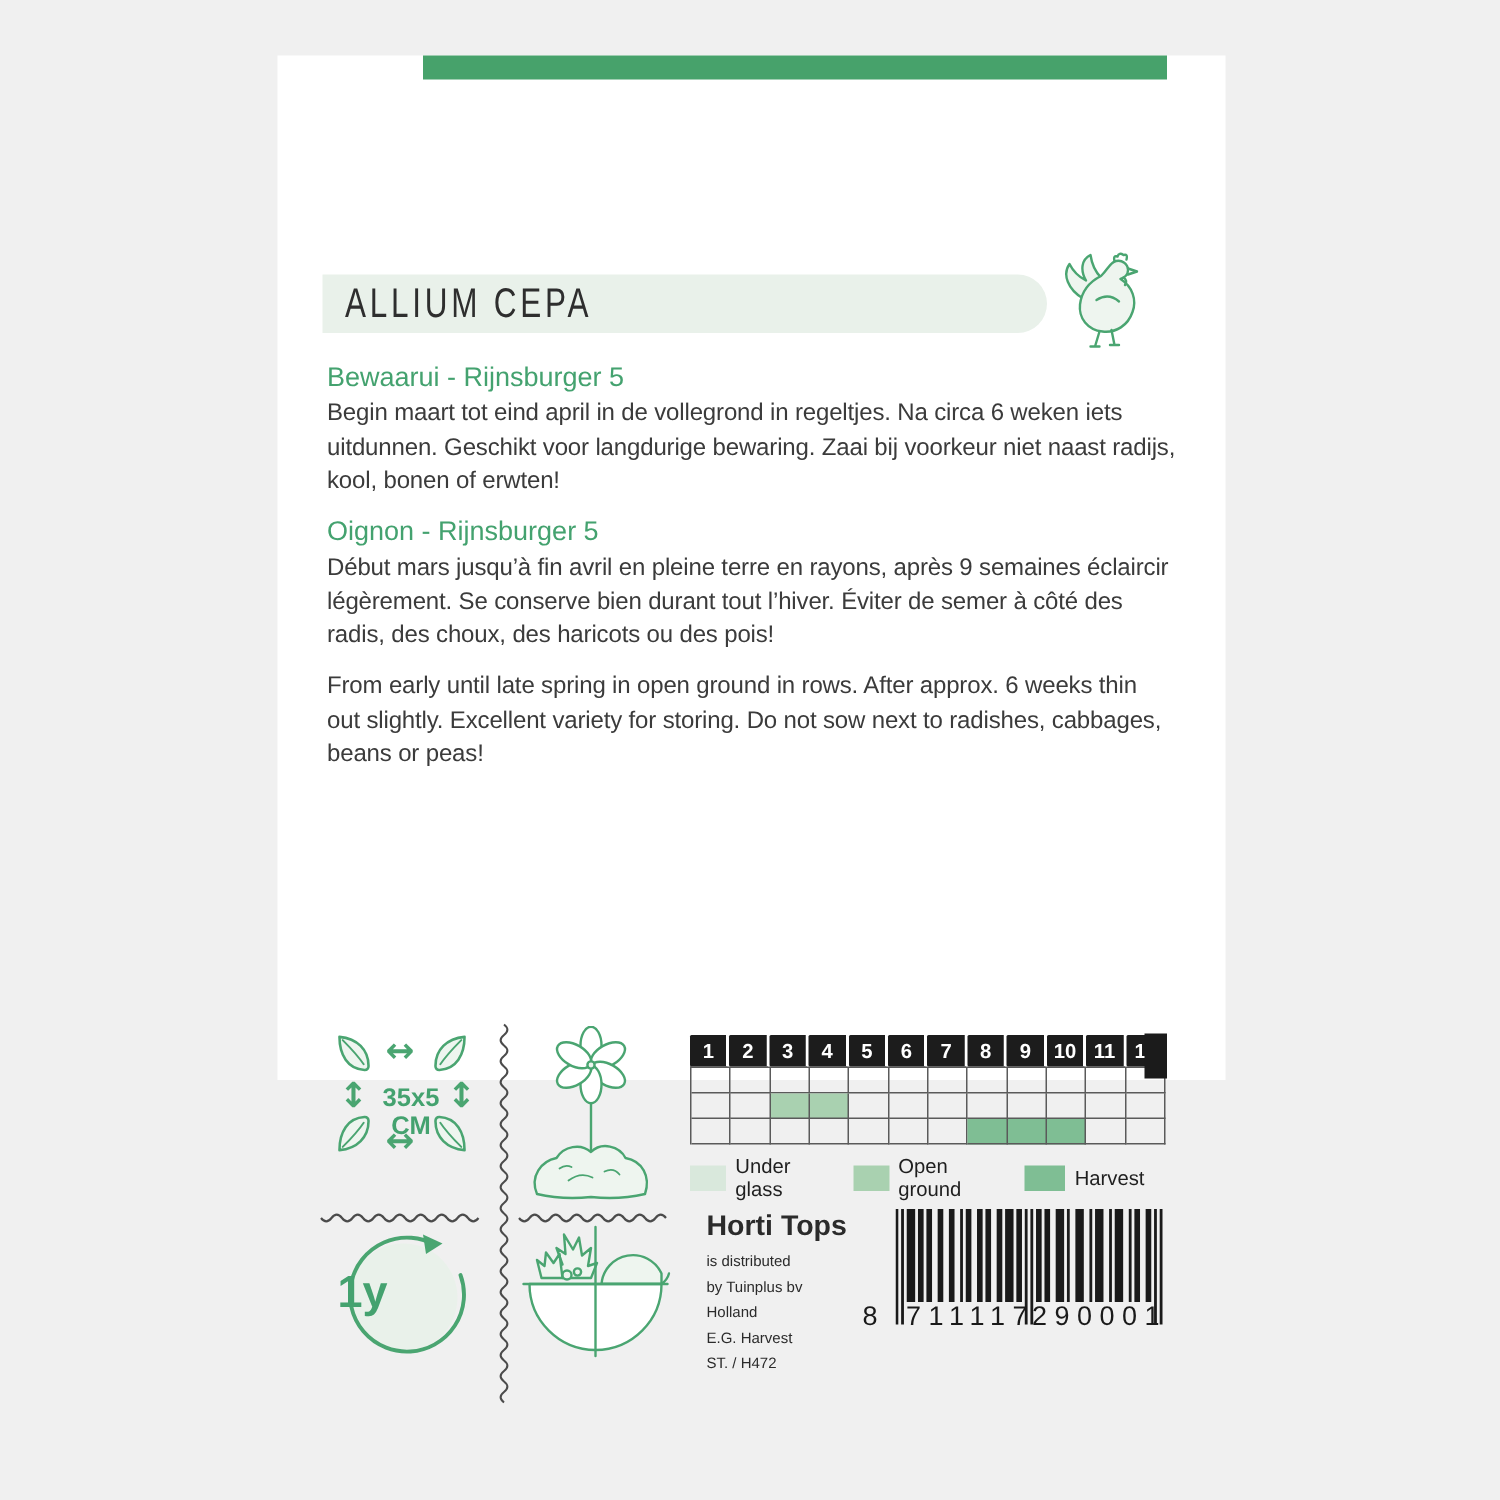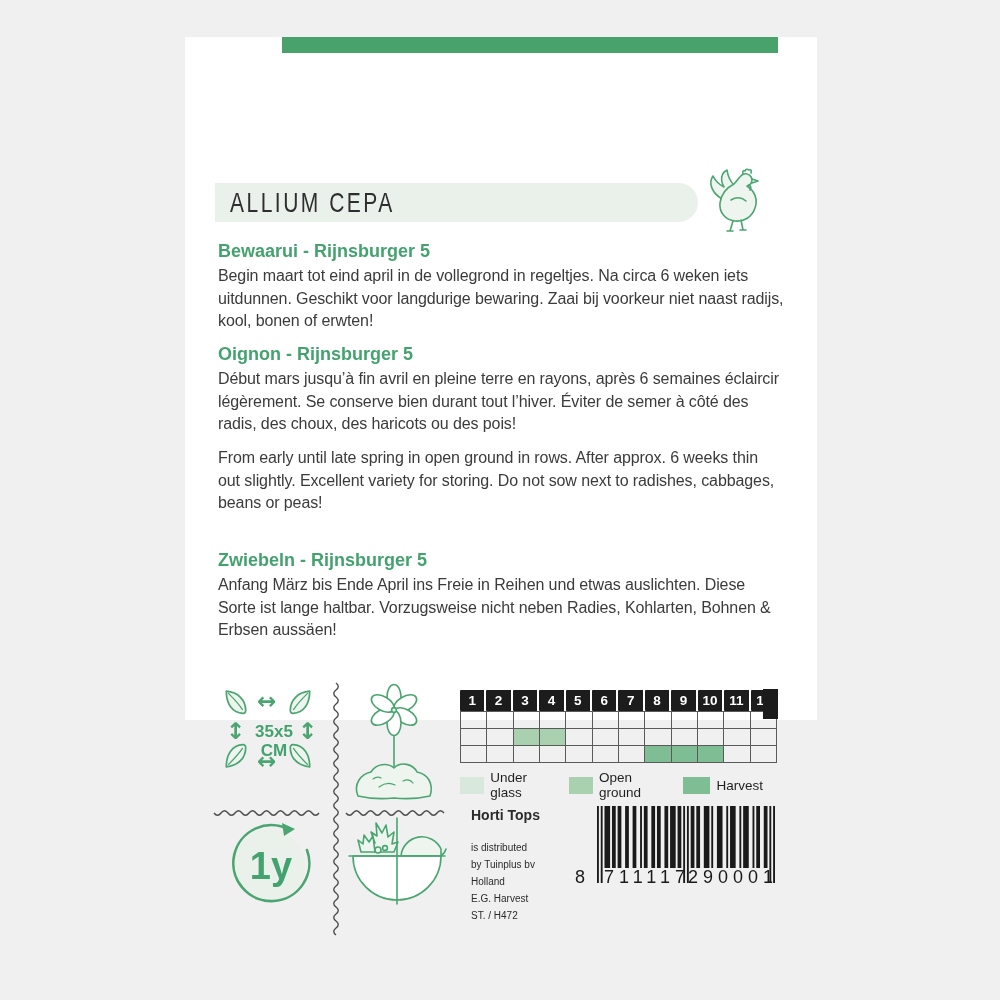--- a/index.html
+++ b/index.html
@@ -6,44 +6,44 @@
   body{font-family:"Liberation Sans",sans-serif;}
   .stage{position:relative;width:1000px;height:1000px;background:#f0f0f0;overflow:hidden}
   .page{position:absolute;left:185px;top:37px;width:632px;height:683px;background:#ffffff}
   .topbar{position:absolute;left:97px;top:0;width:496px;height:16px;background:#47a26b}
   .band{position:absolute;left:30px;top:146px;width:483px;height:39px;background:#e9f1ea;border-radius:0 22px 22px 0}
   .band-title{display:inline-block;font-size:21px;font-weight:500;letter-spacing:2.5px;color:#2e2e2e;
     line-height:39px;padding-left:15px;transform:scaleY(1.32);transform-origin:left center;white-space:nowrap}
   .rooster{position:absolute;left:520px;top:130px;width:58px;height:68px}
   .sections{position:absolute;left:33px;top:204px;width:566px}
   .sec{height:90px;margin-bottom:13px}
-  .sec h3{margin:0 0 3px 0;font-size:18px;font-weight:bold;color:#44a26f}
+  .sec h3{margin:0 0 3px 0;font-size:18px;font-weight:normal;color:#44a26f}
   .sec p{margin:0;font-size:16px;line-height:22.6px;color:#3b3b3b;letter-spacing:-0.1px}
   
   .quads{position:absolute;left:28px;top:645px;width:236px;height:256px}
   .sq{position:absolute}
   .leaf{position:absolute;width:26px;height:28px}
   .arrow{position:absolute;color:#4aa571;font-family:"DejaVu Sans",sans-serif;font-size:23px;font-weight:bold;line-height:1}
   .spacing-txt{position:absolute;left:30px;top:40px;width:62px;text-align:center;color:#44a26f;font-weight:bold;font-size:17px;line-height:19px}
   .shelf{position:absolute;left:12px;top:133px;width:92px;height:92px}
-  .shelf-label{position:absolute;left:0;top:30px;width:92px;text-align:center;font-size:38px;font-weight:bold;color:#44a26f}
+  .shelf-label{position:absolute;left:0;top:30px;width:92px;text-align:left;font-size:30px;font-weight:bold;color:#44a26f}
   
   .cal{position:absolute;left:275px;top:653px;width:317px}
   .cal-head{display:grid;grid-template-columns:repeat(12,1fr)}
   .cal-head div{background:#1c1c1c;color:#fff;font-size:13.5px;font-weight:bold;text-align:center;
     line-height:21px;height:21px;border-right:2px solid #fff;border-radius:1px;box-sizing:border-box}
   .cal-head div:last-child{border-right:none}
   .cal-body{display:grid;grid-template-columns:repeat(12,1fr);border-left:1px solid #5a5a5a;border-top:1px solid #5a5a5a}
   .cal-cell{height:16px;border-right:1px solid #5a5a5a;border-bottom:1px solid #5a5a5a}
   .legend{display:flex;align-items:center;margin-top:7px;font-size:13.5px;color:#1f1f1f}
   .leg-item{display:flex;align-items:center;margin-right:14px}
   .swatch{display:inline-block;width:27px;height:17px;margin-right:6px}
   
   .horti{position:absolute;left:286px;top:770px;width:115px;color:#2b2b2b}
-  .horti .name{font-size:14px;font-weight:bold;margin-bottom:16px}
+  .horti .name{font-size:19px;font-weight:bold;margin-bottom:4px}
   .horti .line{font-size:10px;line-height:17px}
   .barcode{position:absolute;left:390px;top:769px;width:205px;height:96px}
   .bars{position:absolute;left:22px;top:0}
   .bc-digit{position:absolute;font-size:18px;color:#1a1a1a;top:61px}
   .bc-first{left:0}
   .bc-g1{left:29px;letter-spacing:5px}
   .bc-g2{left:113px;letter-spacing:5px}
   .mark{position:absolute;left:578px;bottom:1px;width:15px;height:30px;background:#1b1b1b}
   svg .ln{fill:none;stroke:#4aa571;stroke-width:1.6;stroke-linecap:round;stroke-linejoin:round}
   svg .fl{fill:#eef5ef;stroke:#4aa571;stroke-width:1.6;stroke-linecap:round;stroke-linejoin:round}
@@ -71,28 +71,24 @@
       <path class="ln" d="M26 33 q8 -5 15 1"></path>
     </svg>
 
     <div class="sections">
       <div class="sec">
         <h3>Bewaarui - Rijnsburger 5</h3>
         <p>Begin maart tot eind april in de vollegrond in regeltjes. Na circa 6 weken iets uitdunnen. Geschikt voor langdurige bewaring. Zaai bij voorkeur niet naast radijs, kool, bonen of erwten!</p>
       </div>
       <div class="sec">
         <h3>Oignon - Rijnsburger 5</h3>
-        <p>Début mars jusqu’à fin avril en pleine terre en rayons, après 6 semaines éclaircir légèrement. Se conserve bien durant tout l’hiver. Éviter de semer à côté des radis, des choux, des haricots ou des pois!</p>
+        <p>Début mars jusqu’à fin avril en pleine terre en rayons, après 9 semaines éclaircir légèrement. Se conserve bien durant tout l’hiver. Éviter de semer à côté des radis, des choux, des haricots ou des pois!</p>
       </div>
       <div class="sec">
         <p>From early until late spring in open ground in rows. After approx. 6 weeks thin out slightly. Excellent variety for storing. Do not sow next to radishes, cabbages, beans or peas!</p>
-      </div>
-      <div class="sec">
-        <h3>Zwiebeln - Rijnsburger 5</h3>
-        <p>Anfang März bis Ende April ins Freie in Reihen und etwas auslichten. Diese Sorte ist lange haltbar. Vorzugsweise nicht neben Radies, Kohlarten, Bohnen &amp; Erbsen aussäen!</p>
       </div>
     </div>
 
     <div class="quads">
       <div class="sq" style="left:119px;top:0"><svg width="9" height="254">
             <path d="M4 1 q4.5 3.5 0 7 q-4.5 3.5 0 7 q4.5 3.5 0 7 q-4.5 3.5 0 7 q4.5 3.5 0 7 q-4.5 3.5 0 7 q4.5 3.5 0 7 q-4.5 3.5 0 7 q4.5 3.5 0 7 q-4.5 3.5 0 7 q4.5 3.5 0 7 q-4.5 3.5 0 7 q4.5 3.5 0 7 q-4.5 3.5 0 7 q4.5 3.5 0 7 q-4.5 3.5 0 7 q4.5 3.5 0 7 q-4.5 3.5 0 7 q4.5 3.5 0 7 q-4.5 3.5 0 7 q4.5 3.5 0 7 q-4.5 3.5 0 7 q4.5 3.5 0 7 q-4.5 3.5 0 7 q4.5 3.5 0 7 q-4.5 3.5 0 7 q4.5 3.5 0 7 q-4.5 3.5 0 7 q4.5 3.5 0 7 q-4.5 3.5 0 7 q4.5 3.5 0 7 q-4.5 3.5 0 7 q4.5 3.5 0 7 q-4.5 3.5 0 7 q4.5 3.5 0 7 q-4.5 3.5 0 7" fill="none" stroke="#4b4b4b" stroke-width="1.4"></path>
           </svg></div>
       <div class="sq" style="left:0;top:122px"><svg width="112" height="9">
             <path d="M1 4 q3.5 4.5 7 0 q3.5 -4.5 7 0 q3.5 4.5 7 0 q3.5 -4.5 7 0 q3.5 4.5 7 0 q3.5 -4.5 7 0 q3.5 4.5 7 0 q3.5 -4.5 7 0 q3.5 4.5 7 0 q3.5 -4.5 7 0 q3.5 4.5 7 0 q3.5 -4.5 7 0 q3.5 4.5 7 0 q3.5 -4.5 7 0 q3.5 4.5 7 0" fill="none" stroke="#4b4b4b" stroke-width="1.4"></path>
           </svg></div>

